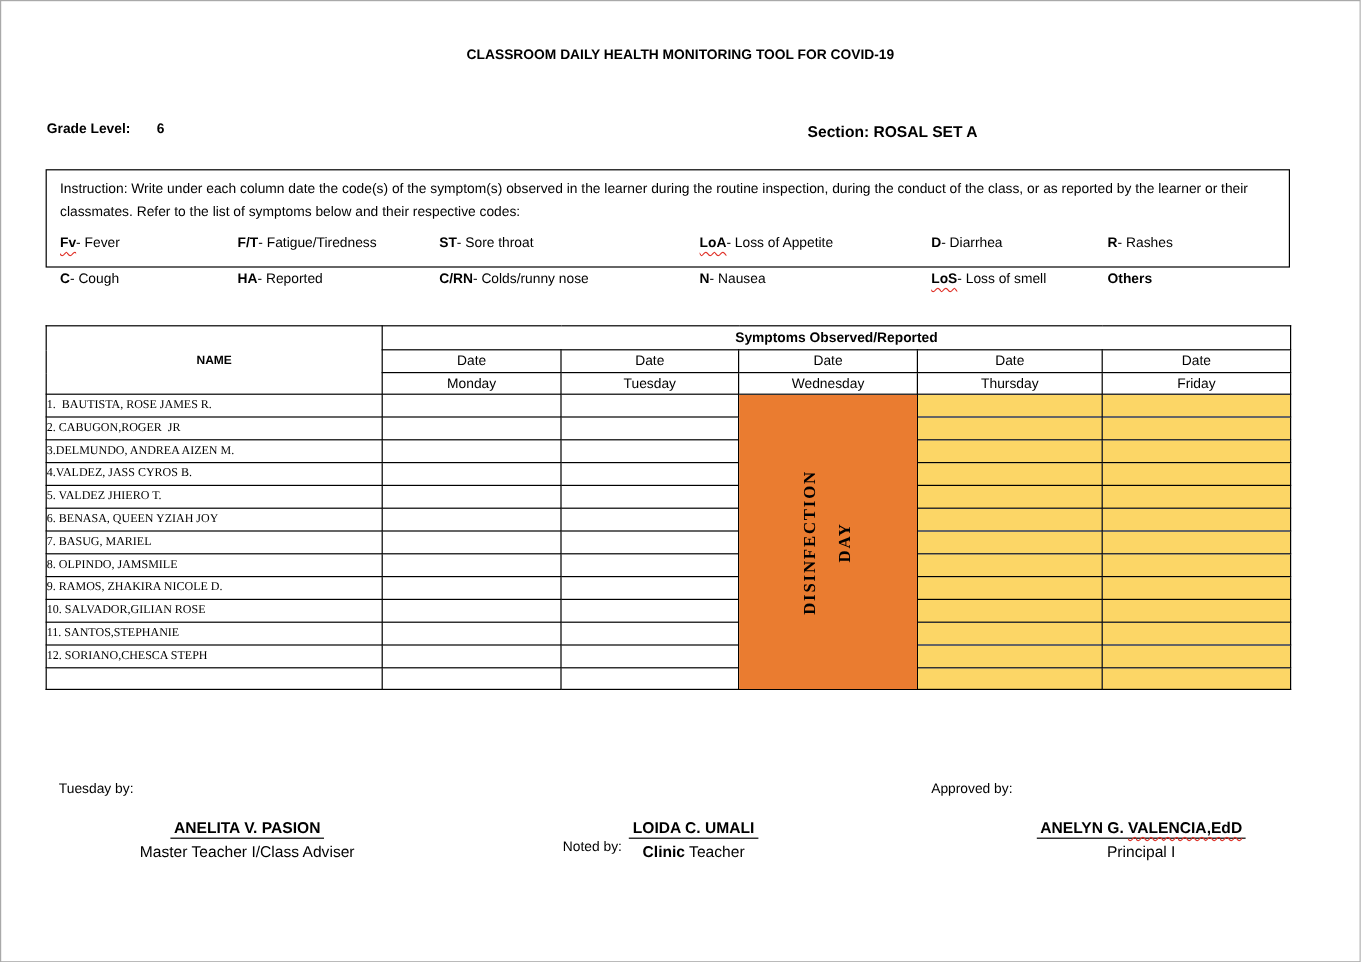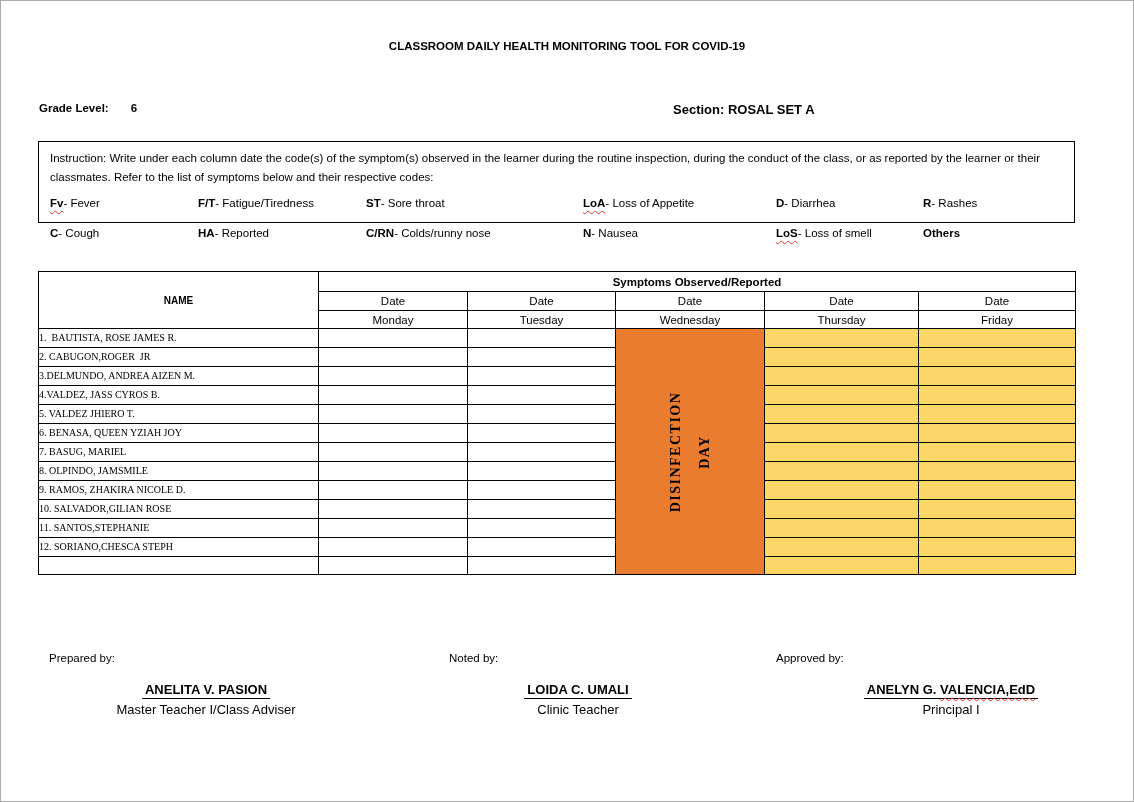--- a/index.html
+++ b/index.html
@@ -73,30 +73,30 @@
     font-family:"Liberation Serif", serif; font-weight:bold;
     font-size:14px; letter-spacing:1.5px; line-height:29px;
     text-align:center; white-space:nowrap; color:#000;
   }
 
   .note-text {
     position:absolute; left:48px; top:598px; width:1016px;
     font-size:11.5px; line-height:19.5px;
   }
   .sig-label { position:absolute; top:651px; font-size:11.5px; }
-  .sig-label.p1 { left:48px; } .sig-label.p2 { left:448px; } .sig-label.p3 { left:775px; }
+  .sig-label.p1 { left:48px; } .sig-label.p2 { left:468px;margin-top:48px; } .sig-label.p3 { left:775px; }
   .sig-col { position:absolute; width:300px; text-align:center; font-size:13px; }
   .sig-names .sig-col { top:681px; }
   .sig-titles .sig-col { top:701px; }
   .col-a { left:55px; } .col-b { left:427px; } .col-c { left:800px; }
   .sig-name {
     font-weight:bold; display:inline-block;
     border-bottom:1.2px solid #000; padding:0 3px 1px 3px;
   }
-  .b { font-weight:normal; }
+  .b { font-weight:bold; }
 </style>
 </head>
 <body>
 
 <div class="page">
 
   <div class="doc-title">CLASSROOM DAILY HEALTH MONITORING TOOL FOR COVID-19</div>
 
   <div class="grade-line">
     <span>Grade Level:</span><span class="grade-value">6</span>
@@ -247,21 +247,21 @@
       <td class="name-cell"></td>
       <td class="fill-cell"></td>
       <td class="fill-cell"></td>
       <td class="fill-cell thu-cell"></td>
       <td class="fill-cell fri-cell"></td>
     </tr>
   </tbody>
     </table>
 
 
-  <div class="sig-label p1">Prepared by:</div>
+  <div class="sig-label p1">Tuesday by:</div>
   <div class="sig-label p2">Noted by:</div>
   <div class="sig-label p3">Approved by:</div>
 
   <div class="sig-names">
     <div class="sig-col col-a">
       <span class="sig-name">ANELITA V. PASION</span>
     </div>
     <div class="sig-col col-b">
       <span class="sig-name">LOIDA C. UMALI</span>
     </div>

